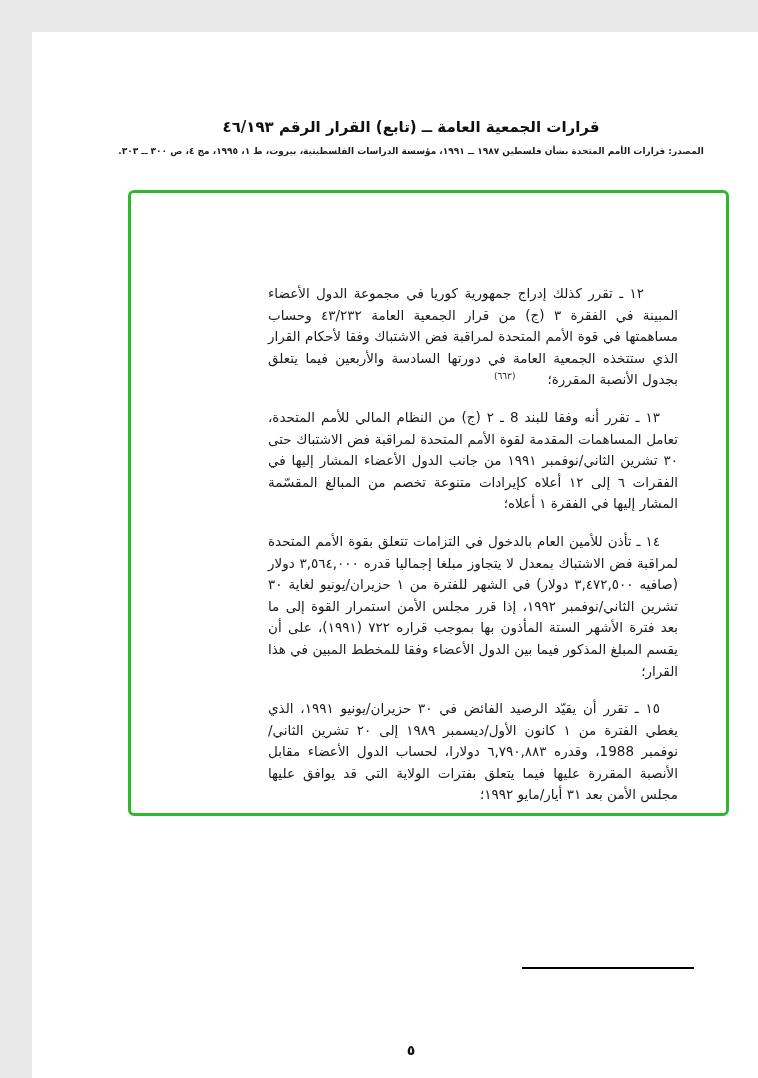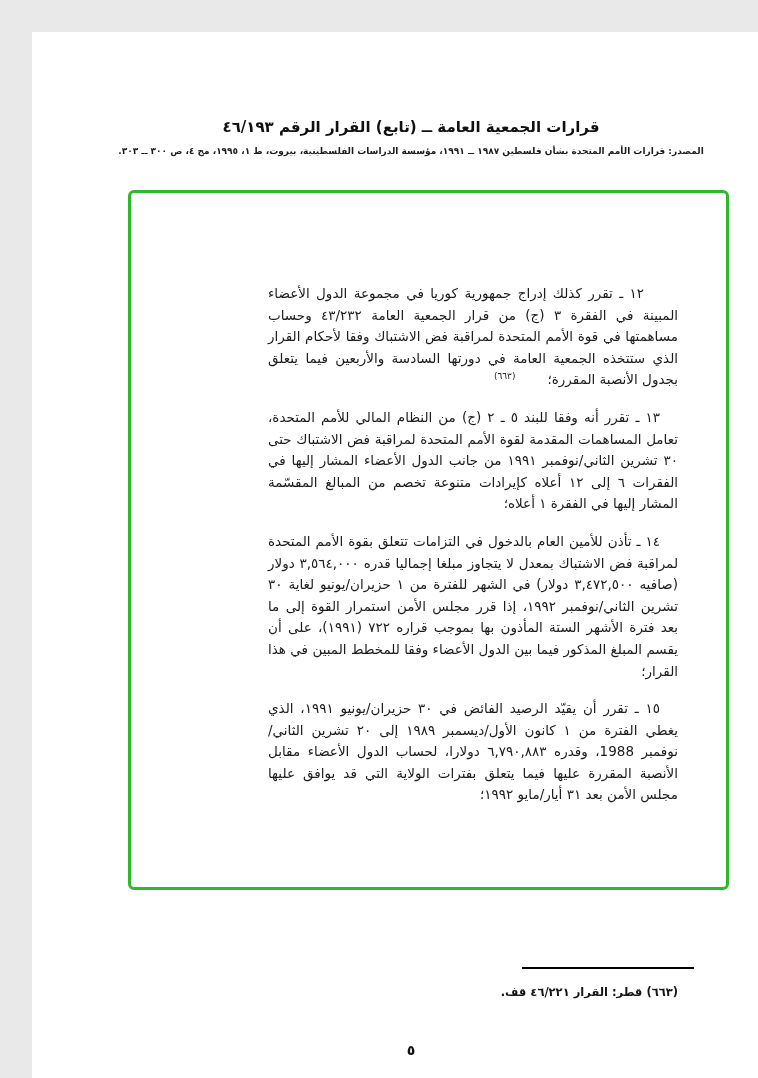--- a/index.html
+++ b/index.html
@@ -32,21 +32,21 @@
       font-size: 9px;
       font-weight: bold;
       color: #1c1c1c;
       letter-spacing: 0.1px;
     }
     .green-box {
       position: absolute;
       left: 80px;
       top: 142px;
       width: 601px;
-      height: 700px;
+      height: 626px;
       border: 3px solid #2eb82e;
       border-radius: 6px;
       background: #ffffff;
     }
     .text-column {
       position: absolute;
       top: 58px;
       right: 16px;
       width: 442px;
       direction: rtl;
@@ -102,31 +102,30 @@
   <div class="header-title">قرارات الجمعية العامة ــ (تابع) القرار الرقم ٤٦/١٩٣</div>
 
   <div class="header-source">المصدر: قرارات الأمم المتحدة بشأن فلسطين ١٩٨٧ ــ ١٩٩١، مؤسسة الدراسات الفلسطينية، بيروت، ط ١، ١٩٩٥، مج ٤، ص ٣٠٠ ــ ٣٠٣.</div>
 
   <div class="green-box">
 
     <div class="text-column">
 
       <p class="para"><span>١٢ ـ تقرر كذلك إدراج جمهورية كوريا في مجموعة الدول الأعضاء المبينة في الفقرة ٣ (ج) من قرار الجمعية العامة ٤٣/٢٣٢ وحساب مساهمتها في قوة الأمم المتحدة لمراقبة فض الاشتباك وفقا لأحكام القرار الذي ستتخذه الجمعية العامة في دورتها السادسة والأربعين فيما يتعلق بجدول الأنصبة المقررة؛</span><sup>(٦٦٣)</sup></p>
 
-      <p class="para">١٣ ـ تقرر أنه وفقا للبند ٥ ـ ٢ (ج) من النظام المالي للأمم المتحدة، تعامل المساهمات المقدمة لقوة الأمم المتحدة لمراقبة فض الاشتباك حتى ٣٠ تشرين الثاني/نوفمبر ١٩٩١ من جانب الدول الأعضاء المشار إليها في الفقرات ٦ إلى ١٢ أعلاه كإيرادات متنوعة تخصم من المبالغ المقسّمة المشار إليها في الفقرة ١ أعلاه؛</p>
+      <p class="para">١٣ ـ تقرر أنه وفقا للبند 8 ـ ٢ (ج) من النظام المالي للأمم المتحدة، تعامل المساهمات المقدمة لقوة الأمم المتحدة لمراقبة فض الاشتباك حتى ٣٠ تشرين الثاني/نوفمبر ١٩٩١ من جانب الدول الأعضاء المشار إليها في الفقرات ٦ إلى ١٢ أعلاه كإيرادات متنوعة تخصم من المبالغ المقسّمة المشار إليها في الفقرة ١ أعلاه؛</p>
 
       <p class="para">١٤ ـ تأذن للأمين العام بالدخول في التزامات تتعلق بقوة الأمم المتحدة لمراقبة فض الاشتباك بمعدل لا يتجاوز مبلغا إجماليا قدره ٣,٥٦٤,٠٠٠ دولار (صافيه ٣,٤٧٢,٥٠٠ دولار) في الشهر للفترة من ١ حزيران/يونيو لغاية ٣٠ تشرين الثاني/نوفمبر ١٩٩٢، إذا قرر مجلس الأمن استمرار القوة إلى ما بعد فترة الأشهر الستة المأذون بها بموجب قراره ٧٢٢ (١٩٩١)، على أن يقسم المبلغ المذكور فيما بين الدول الأعضاء وفقا للمخطط المبين في هذا القرار؛</p>
 
       <p class="para">١٥ ـ تقرر أن يقيّد الرصيد الفائض في ٣٠ حزيران/يونيو ١٩٩١، الذي يغطي الفترة من ١ كانون الأول/ديسمبر ١٩٨٩ إلى ٢٠ تشرين الثاني/نوفمبر 1988، وقدره ٦,٧٩٠,٨٨٣ دولارا، لحساب الدول الأعضاء مقابل الأنصبة المقررة عليها فيما يتعلق بفترات الولاية التي قد يوافق عليها مجلس الأمن بعد ٣١ أيار/مايو ١٩٩٢؛</p>
 
 
     </div>
 
     <div class="footnote-area">
       <div class="footnote-rule"></div>
-      <div class="footnote-text">(٦٦٣) قطر: القرار ٤٦/٢٢١ قف.</div>
     </div>
 
   </div>
 
   <div class="page-number">٥</div>
 
 </div>
 
 </body></html>

